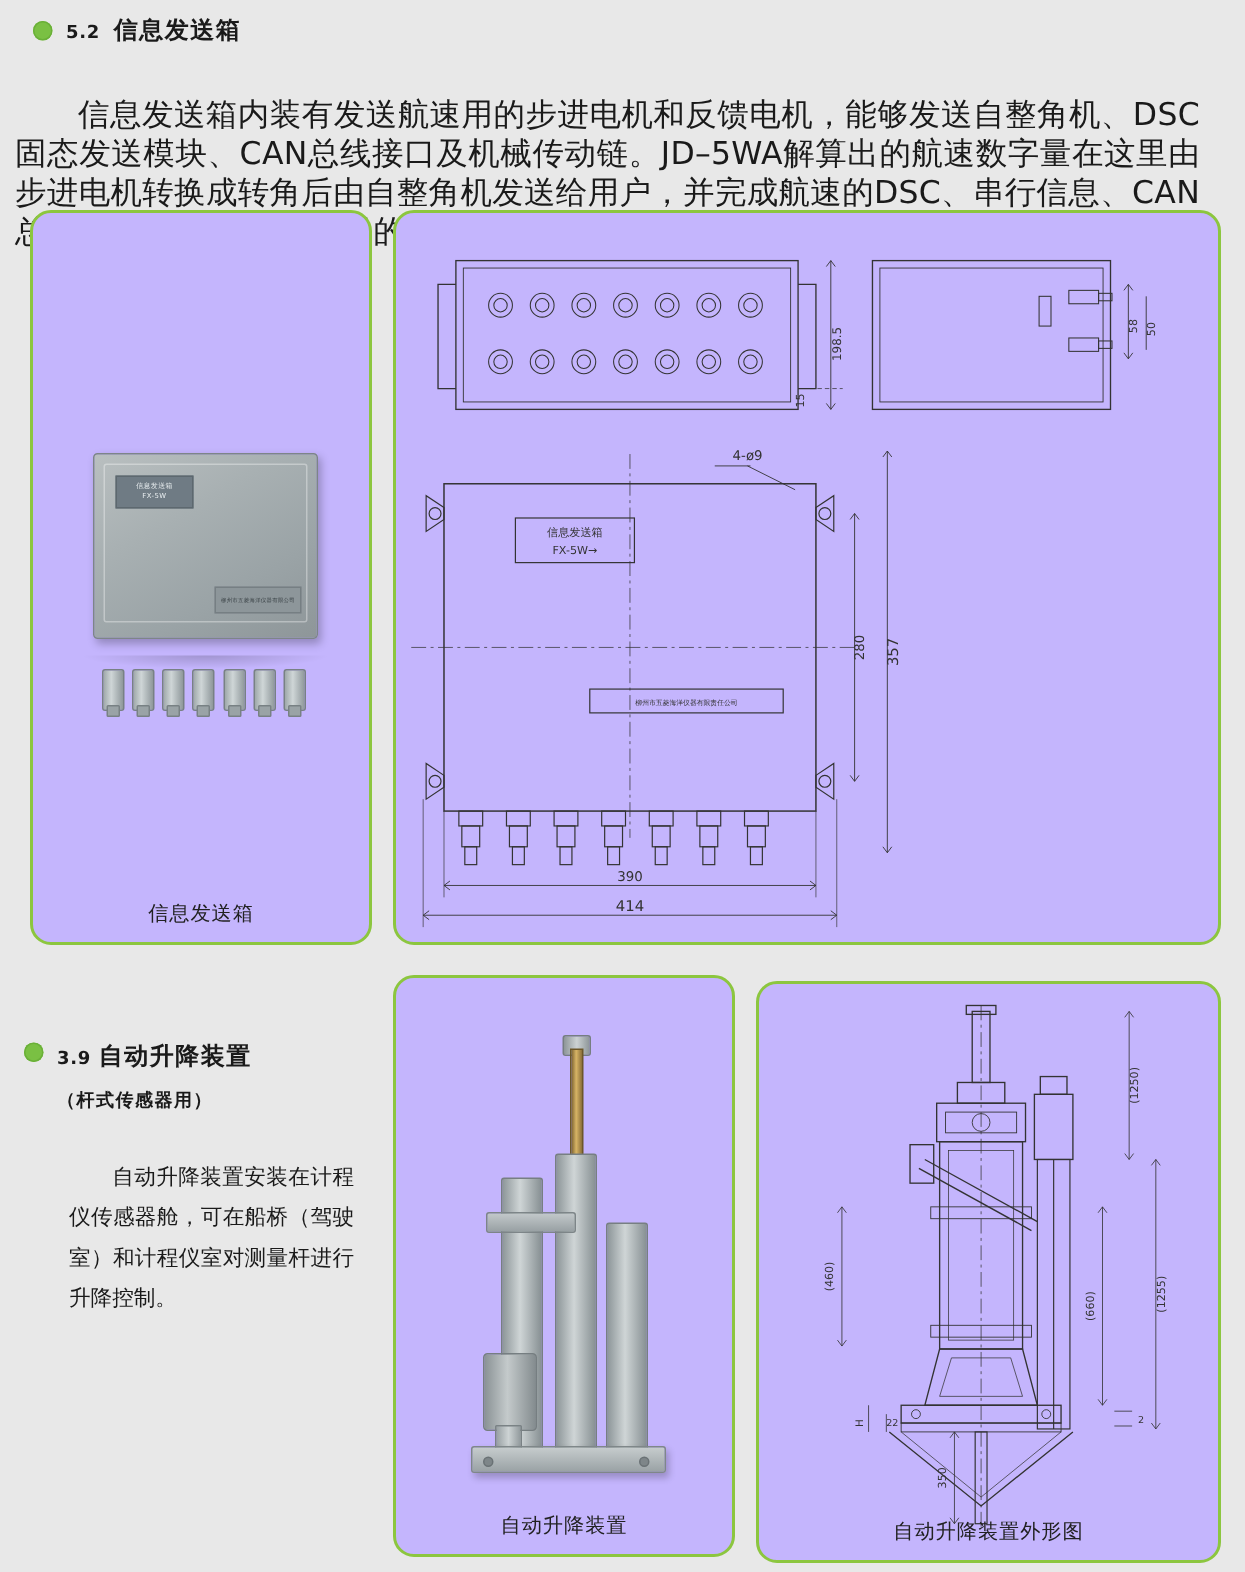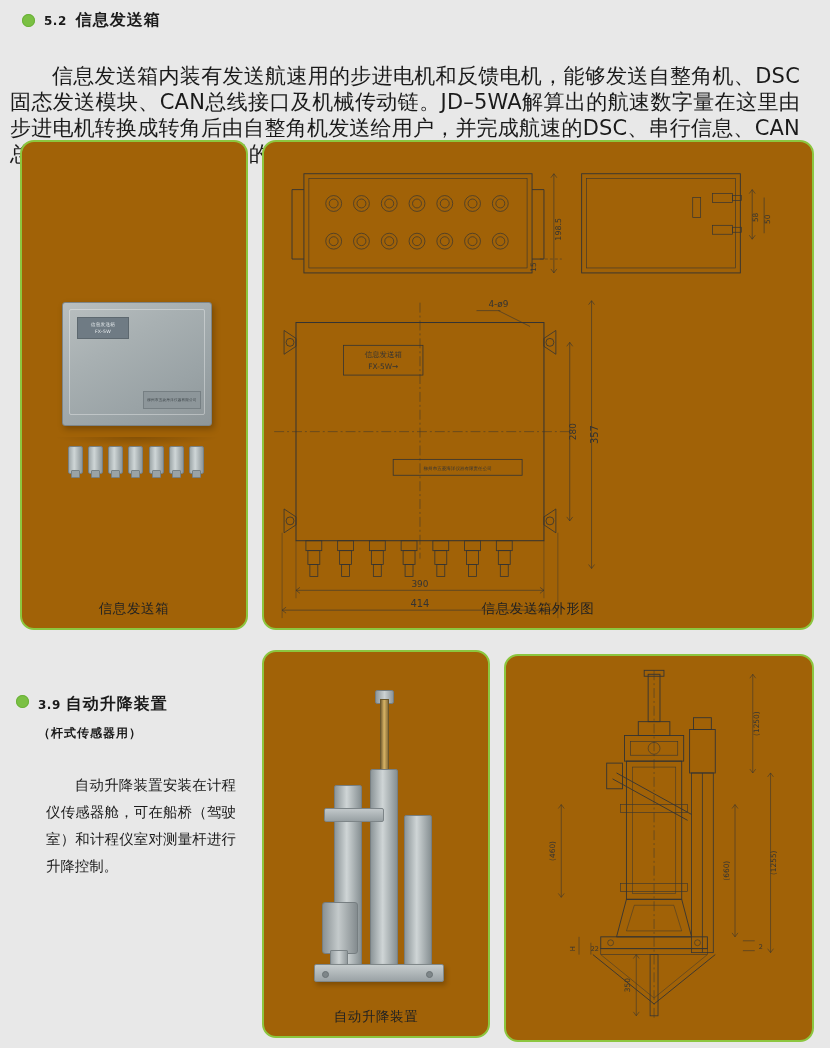--- a/index.html
+++ b/index.html
@@ -55,21 +55,21 @@
     text-indent: 2em;
     text-align: justify;
     letter-spacing: .2px;
   }
 
   
   .panel {
     position: absolute;
     border: 2px solid #8cc63f;
     border-radius: 14px;
-    background: #a16207;
+    background: #c4b5fd;
     box-sizing: border-box;
   }
   .panel-cap {
     position: absolute;
     bottom: 10px;
     left: 0;
     right: 0;
     text-align: center;
     font-size: 13.5px;
     letter-spacing: .6px;
@@ -454,21 +454,20 @@
       <text x="120" y="217" font-size="7.5" text-anchor="middle">信息发送箱</text>
       <text x="120" y="229" font-size="7.5" text-anchor="middle">FX-5W→</text>
       <text x="195" y="331" font-size="4.6" text-anchor="middle">柳州市五菱海洋仪器有限责任公司</text>
 
       <text x="314" y="292" font-size="9" transform="rotate(-90 314 292)" text-anchor="middle">280</text>
       <text x="337" y="295" font-size="10" transform="rotate(-90 337 295)" text-anchor="middle">357</text>
       <text x="157" y="449" font-size="9" text-anchor="middle">390</text>
       <text x="157" y="469" font-size="10" text-anchor="middle">414</text>
     </g>
   </svg>
-  <div class="panel-cap">信息发送箱外形图</div>
 </div>
 
 <div class="sec-head" id="head53">
   <span class="bullet"></span>
   <span class="txt">
     <span class="sec-num">3.9</span>
     <span class="sec-title">自动升降装置</span>
     <span class="sec-title-2">（杆式传感器用）</span>
   </span>
 </div>
@@ -570,13 +569,14 @@
       <text x="256" y="68" font-size="7.5" transform="rotate(-90 256 68)" text-anchor="middle">(1250)</text>
       <text x="274" y="209" font-size="7.5" transform="rotate(-90 274 209)" text-anchor="middle">(1255)</text>
       <text x="50" y="197" font-size="7.5" transform="rotate(-90 50 197)" text-anchor="middle">(460)</text>
       <text x="226" y="217" font-size="7.5" transform="rotate(-90 226 217)" text-anchor="middle">(660)</text>
       <text x="126" y="333" font-size="7.5" transform="rotate(-90 126 333)" text-anchor="middle">350</text>
       <text x="70" y="296" font-size="7" transform="rotate(-90 70 296)" text-anchor="middle">H</text>
       <text x="90" y="298" font-size="6.5" text-anchor="middle">22</text>
       <text x="258" y="296" font-size="6.5" text-anchor="middle">2</text>
     </g>
   </svg>
+  <div class="panel-cap">自动升降装置外形图</div>
 </div>
 
 </body></html>

